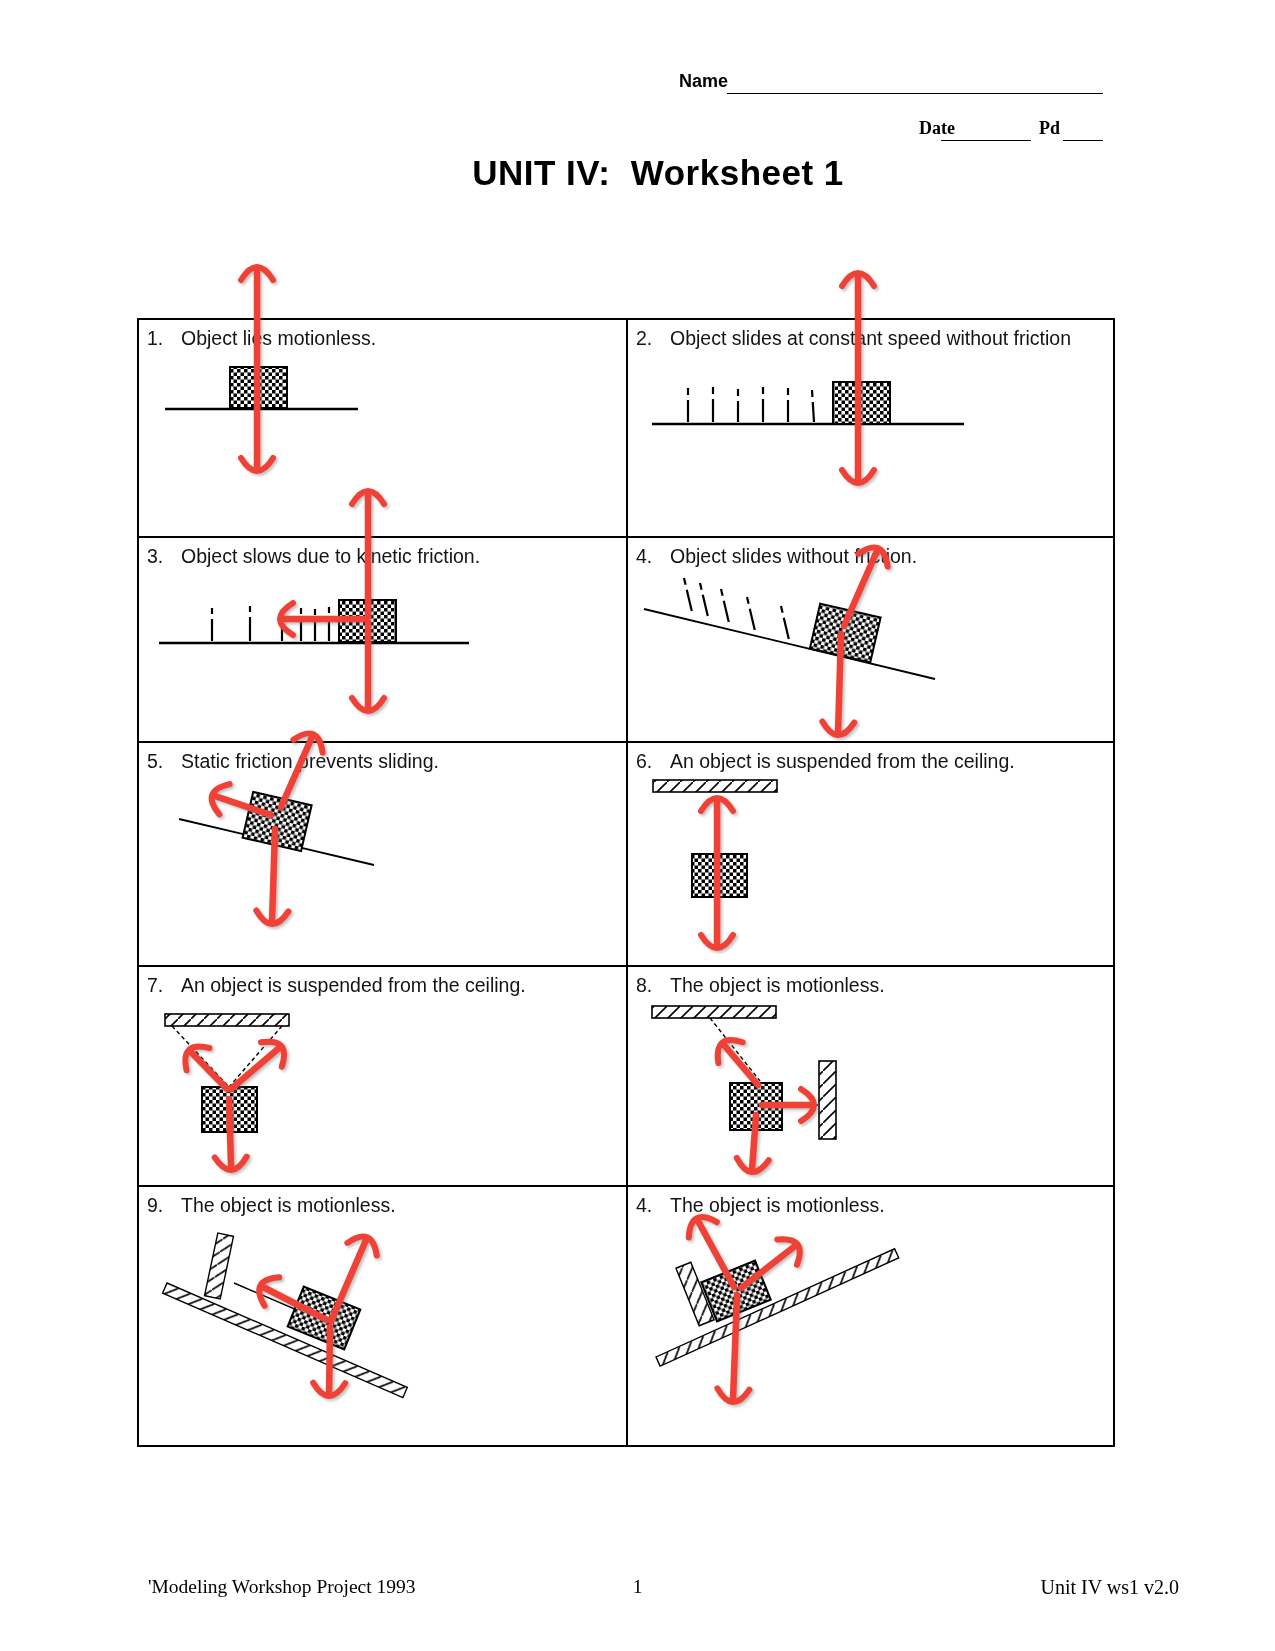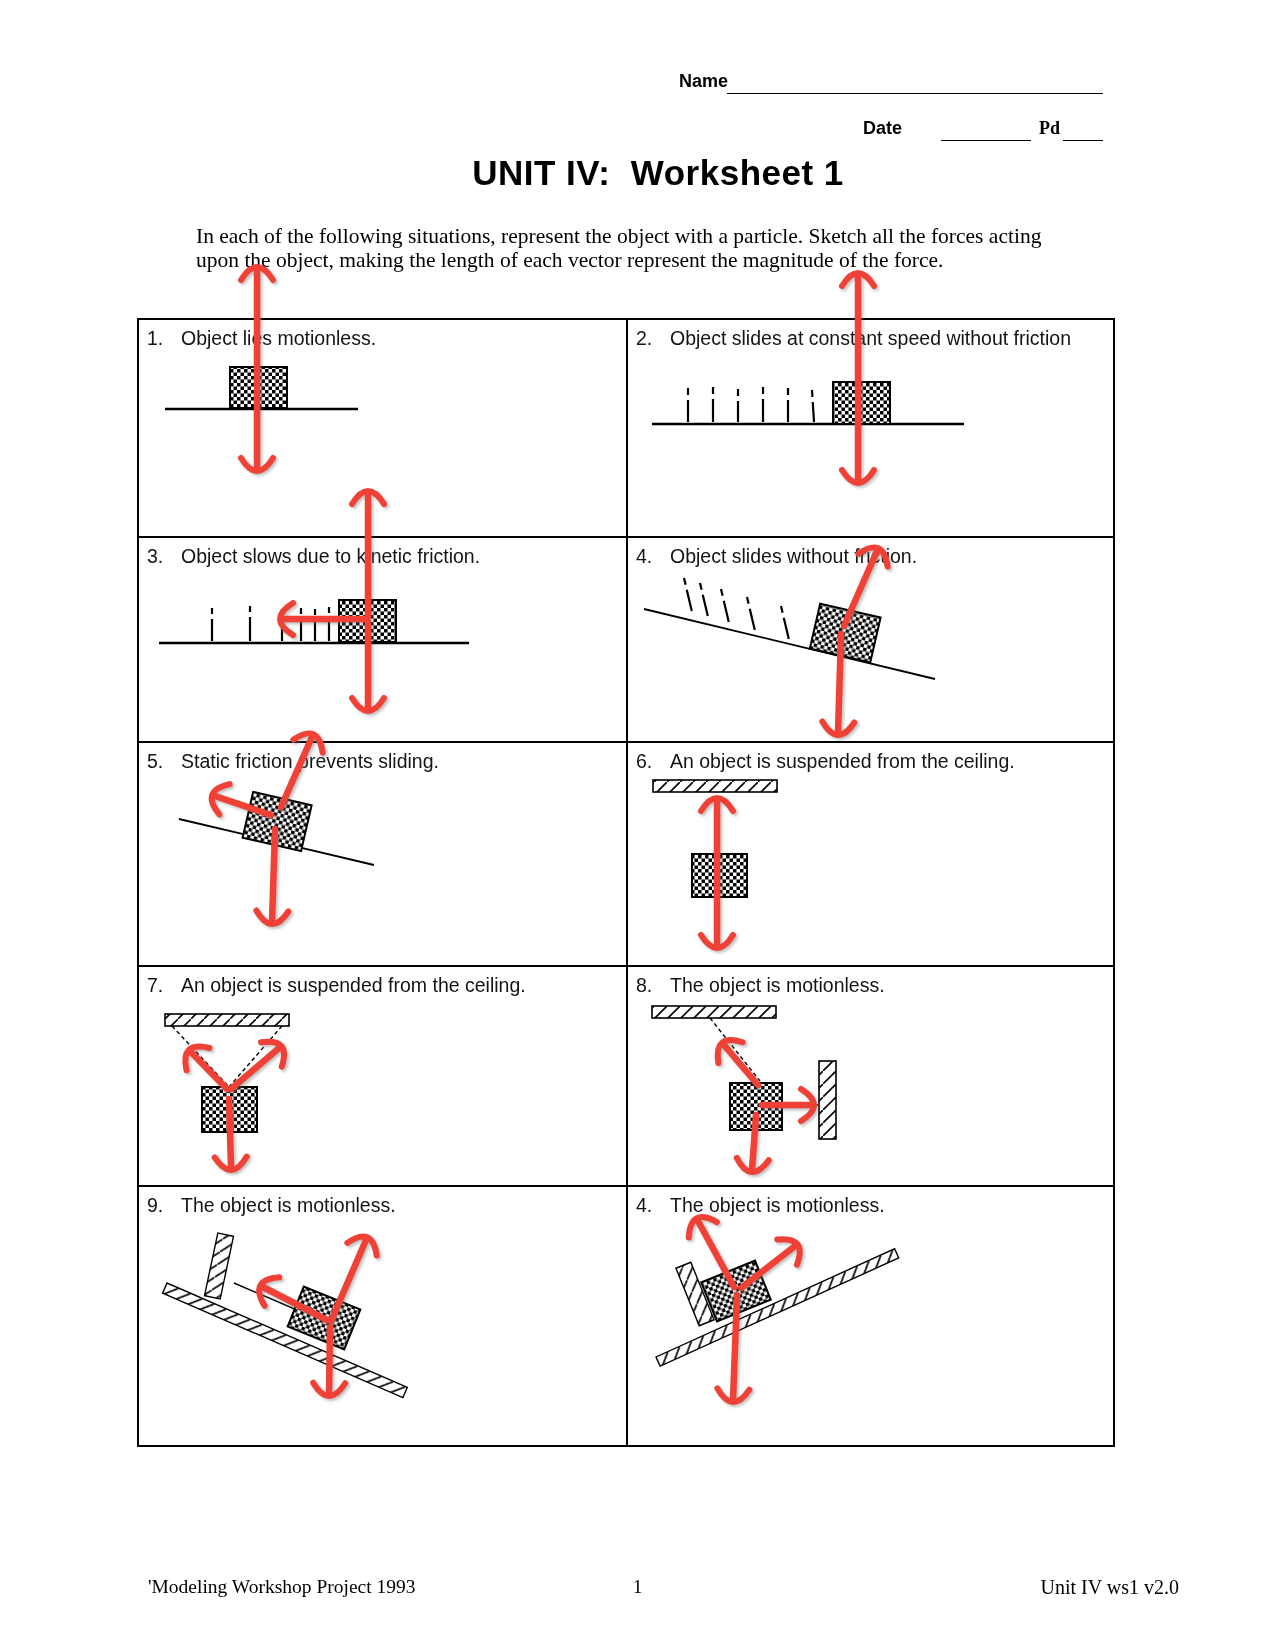--- a/index.html
+++ b/index.html
@@ -3,21 +3,21 @@
 <meta charset="utf-8">
 <style>
   html,body{margin:0;padding:0;background:#ffffff;}
   .page{position:relative;width:1275px;height:1651px;background:#fff;overflow:hidden;
         font-family:"Liberation Sans",sans-serif;color:#000;}
   
   .name-label{position:absolute;left:679px;top:71px;font-family:Liberation Sans, sans-serif;
               font-weight:bold;font-size:18px;}
   .name-line{position:absolute;left:727px;top:60px;width:376px;height:33px;
              border-bottom:1.6px solid #000;}
-  .date-label{position:absolute;left:863px;top:118px;font-family:Liberation Sans, sans-serif;
+  .date-label{position:absolute;left:919px;top:118px;font-family:Liberation Serif, serif;
               font-weight:bold;font-size:18px;}
   .date-line{position:absolute;left:941px;top:107px;width:90px;height:33px;border-bottom:1.6px solid #000;}
   .pd-label{position:absolute;left:1039px;top:118px;font-family:"Liberation Serif",serif;
             font-weight:bold;font-size:18px;}
   .pd-line{position:absolute;left:1063px;top:107px;width:40px;height:33px;border-bottom:1.6px solid #000;}
   .title{position:absolute;left:0;right:0;top:153px;text-align:center;font-weight:bold;
          font-size:35px;white-space:pre;letter-spacing:0.5px;margin-left:41px;}
   .instructions{position:absolute;left:196px;top:224px;width:950px;
                 font-family:"Liberation Serif",serif;font-size:21.5px;line-height:24px;}
   
@@ -64,24 +64,20 @@
 
   <span class="name-label">Name</span>
   <div class="name-line"></div>
   <span class="date-label">Date</span>
   <div class="date-line"></div>
   <span class="pd-label">Pd</span>
   <div class="pd-line"></div>
 
   <div class="title">UNIT IV:  Worksheet 1</div>
 
-  <div class="instructions">
-    <span>In each of the following situations, represent the object with a particle.  Sketch all the forces acting</span><br>
-    <span>upon the object, making the length of each vector represent the magnitude of the force.</span>
-  </div>
 
   <div class="grid">
 
     <div class="cell">
       <div class="cell-label">
         <span class="num">1.</span>
         <span>Object lies motionless.</span>
       </div>
       <svg class="fig" width="489" height="218" viewBox="0 0 489 218">
         <path class="ink" d="M26,89 H219" stroke-width="2.4"></path>

